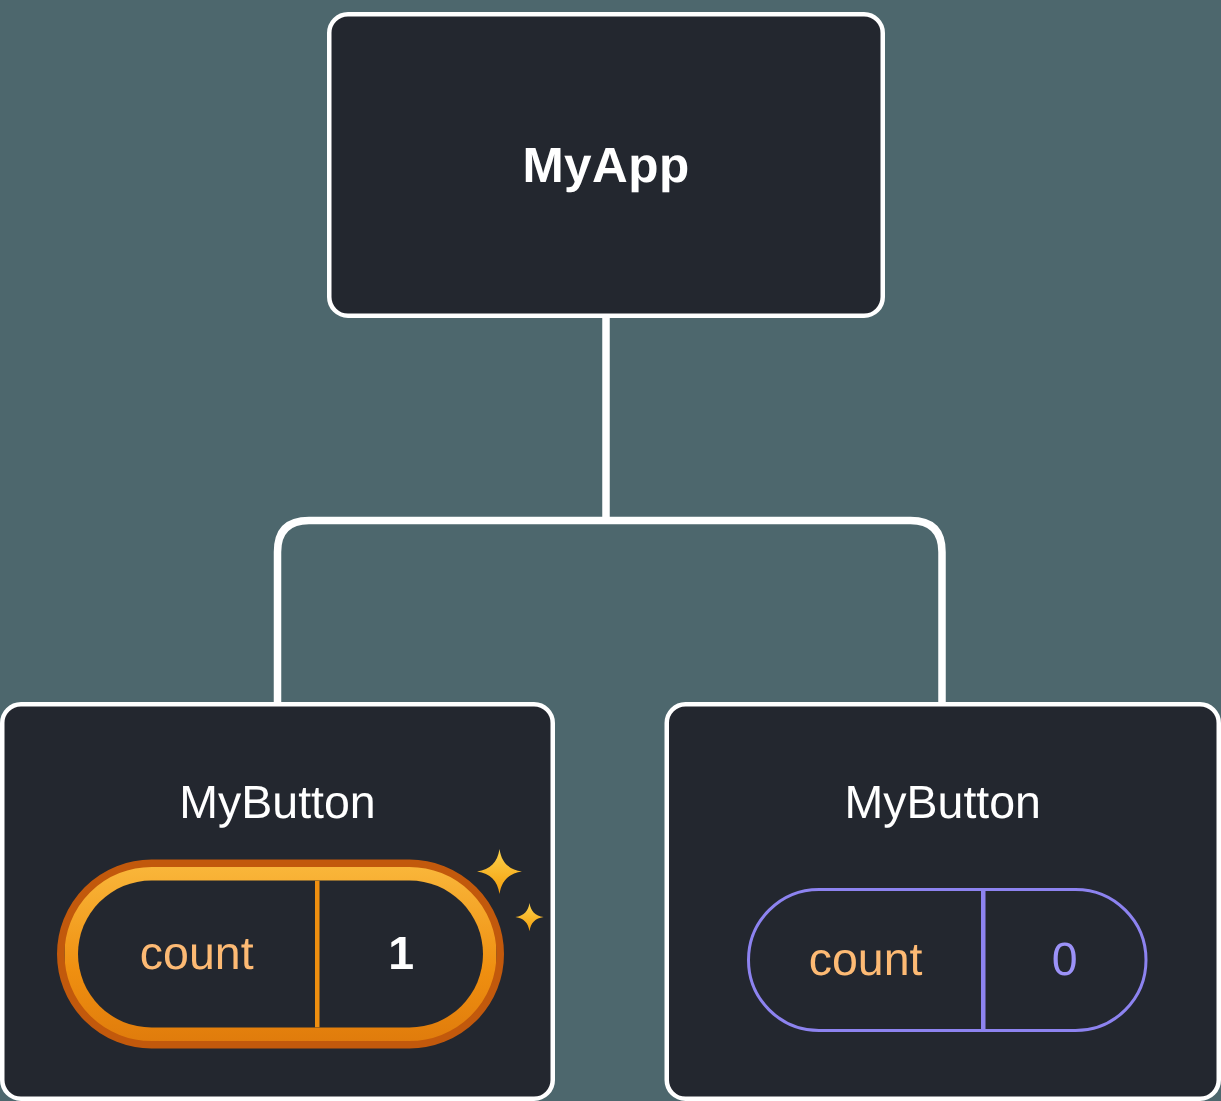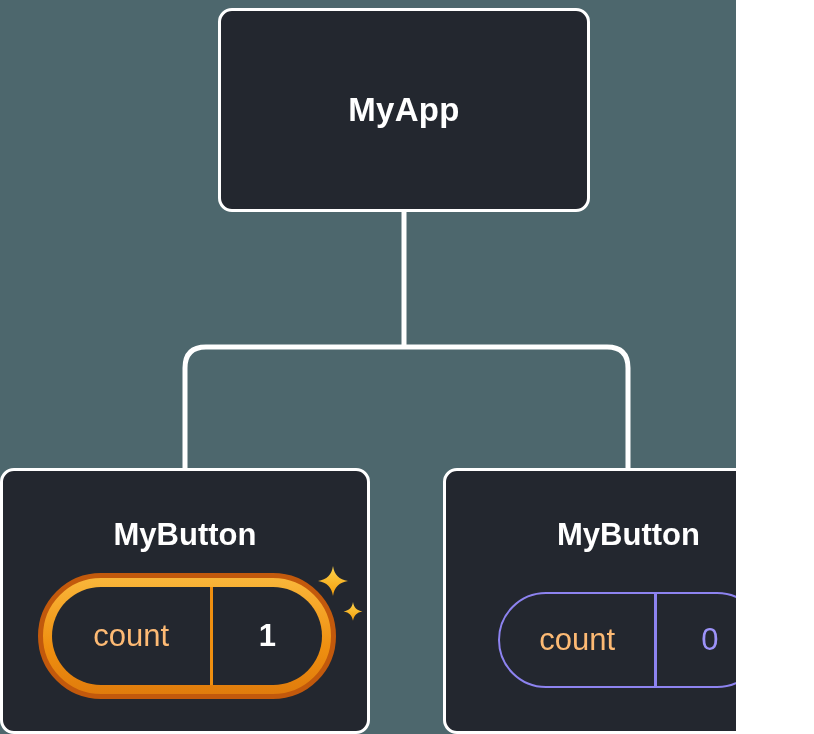--- a/index.html
+++ b/index.html
@@ -1,18 +1,18 @@
 <!DOCTYPE html>
 <html><head>
 <meta charset="utf-8">
 <style>
   html, body { margin: 0; padding: 0; }
   .canvas {
     position: relative;
-    width: 736px;
+    width: 814px;
     height: 734px;
     background: #4d676d;
     overflow: hidden;
     font-family: "Liberation Sans", sans-serif;
   }
 
   
   .node {
     position: absolute;
     background: #23272f;
@@ -38,21 +38,21 @@
     top: 468px;
     width: 370px; height: 266px;
   }
   .child-left  { left: 0; }
   .child-right { left: 443px; width: 371px; }
 
   .child-title {
     margin-top: 46px;
     text-align: center;
     color: #ffffff;
-    font-weight: bold;
+    font-weight: normal;
     font-size: 31px;
   }
 
   
   .connector {
     position: absolute;
     left: 0; top: 0;
     width: 814px; height: 734px;
     pointer-events: none;
   }

